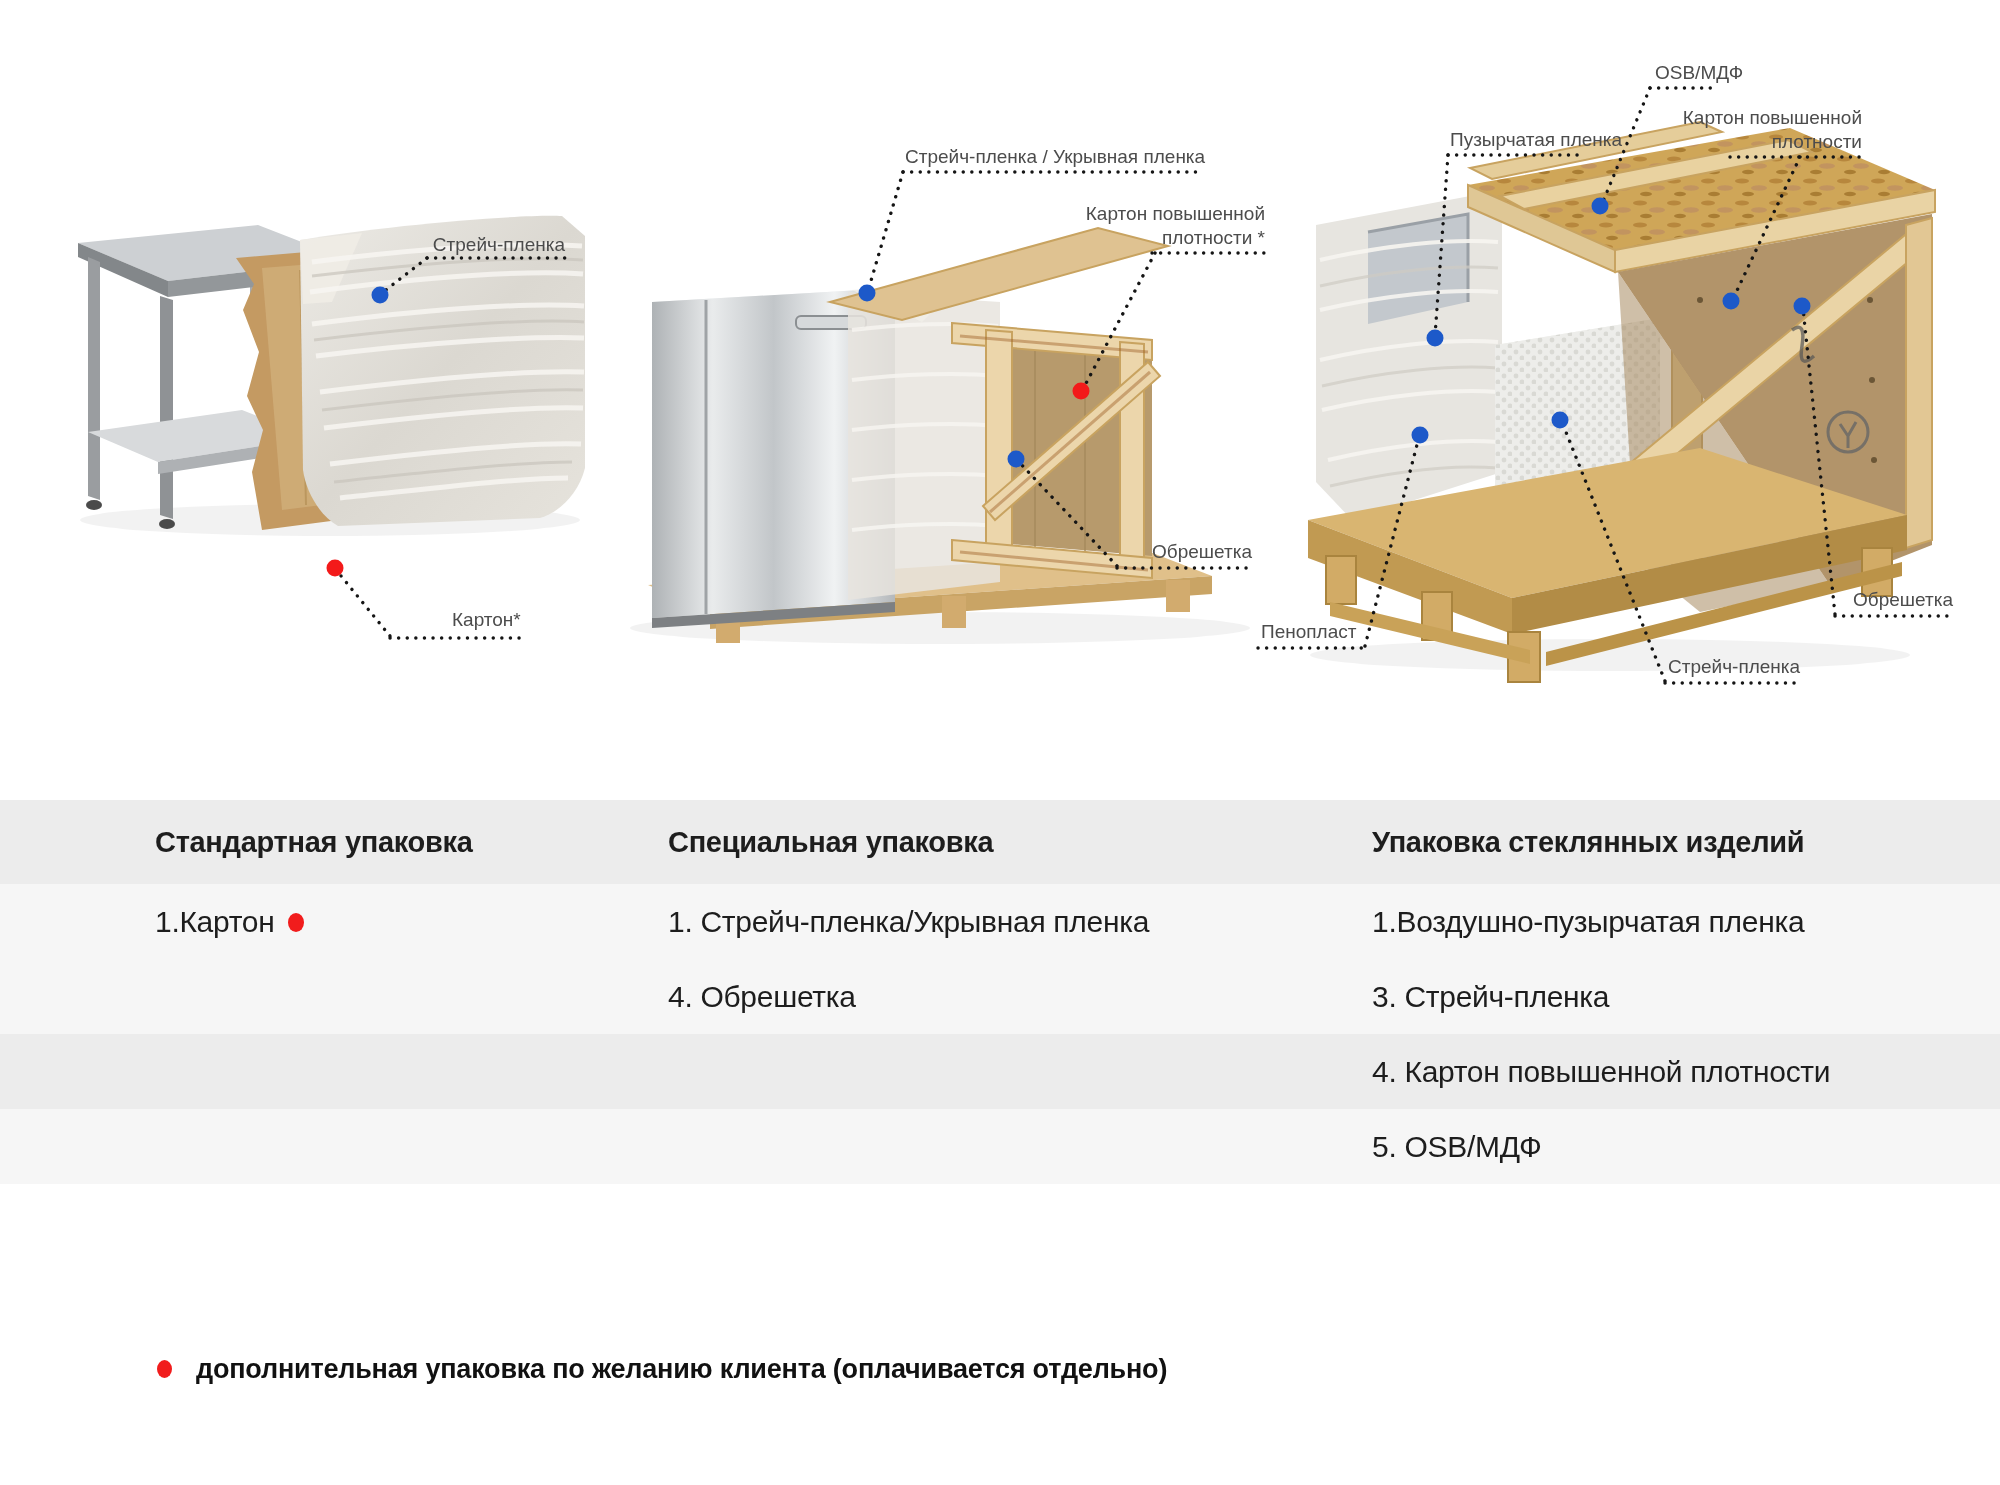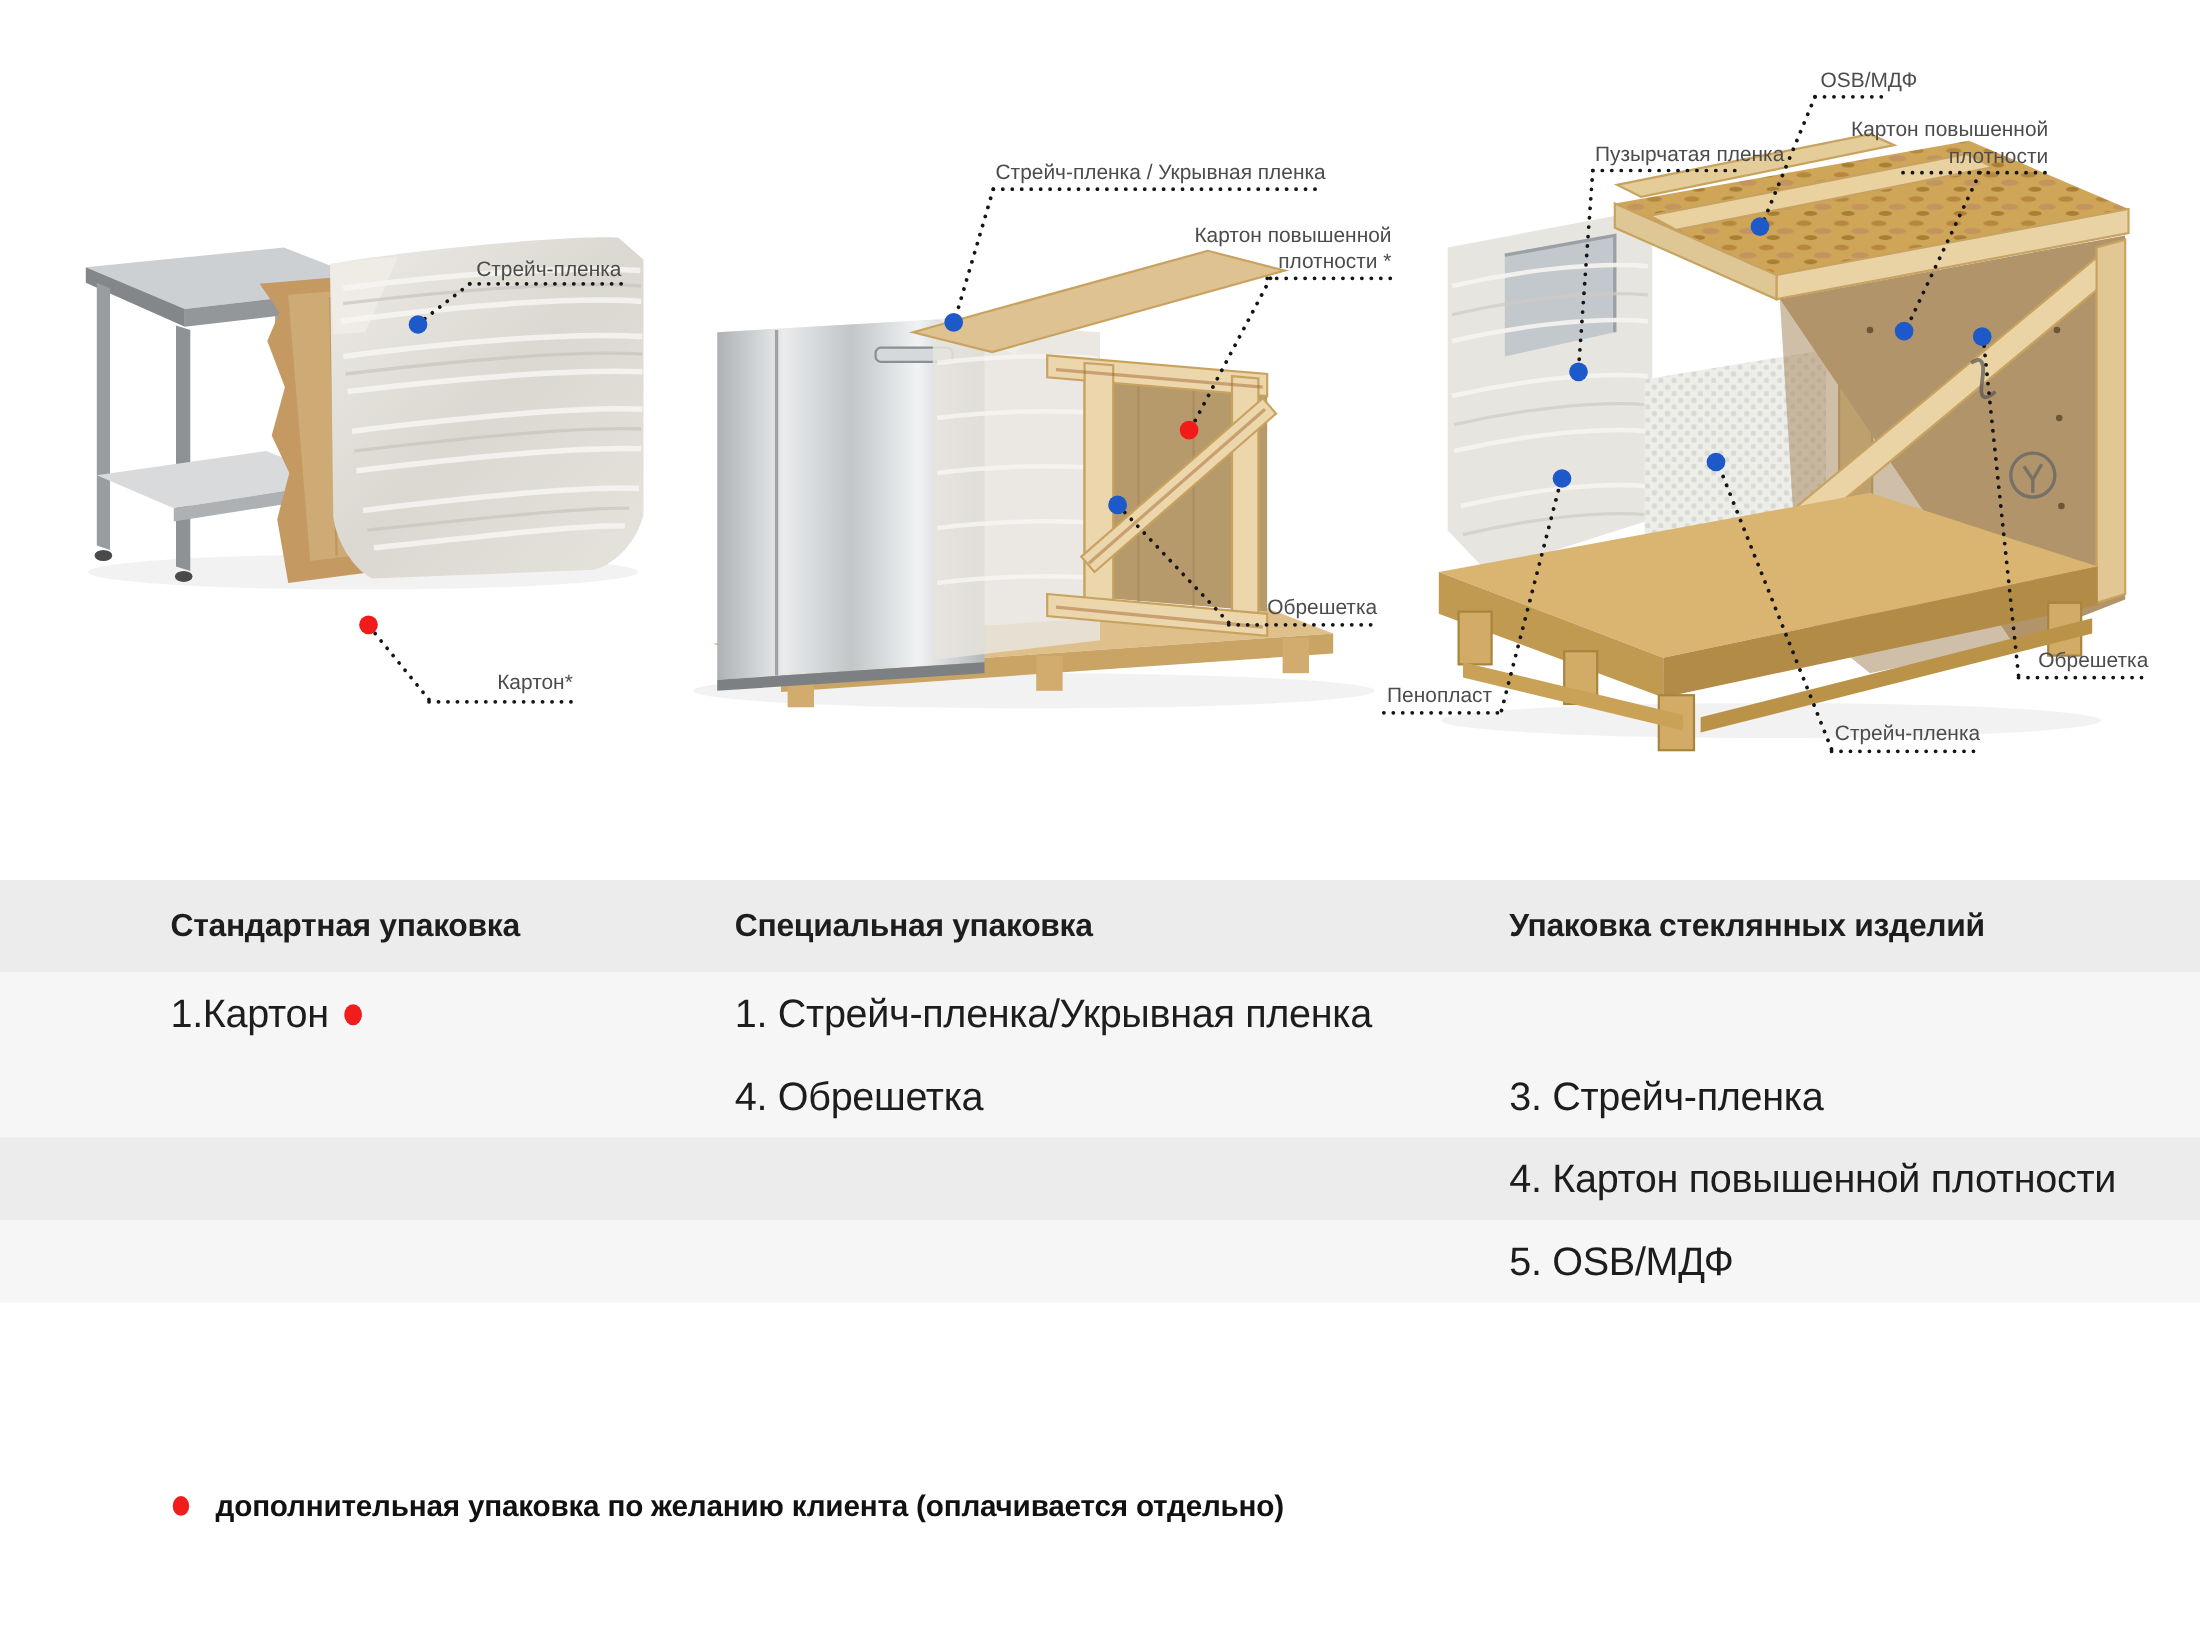--- a/index.html
+++ b/index.html
@@ -14,21 +14,21 @@
   }
   
   #packing-table{position:absolute;left:0;top:800px;width:2000px;}
   .t-row{position:relative;width:2000px;}
   .t-row.header{height:84px;}
   .t-row.item{height:75px;}
   .bg-a{background:#ececec;padding-left:28px;}
   .bg-b{background:#f6f6f6;}
   .cell{
     position:absolute;top:0;height:100%;display:flex;align-items:center;
-    color:#1d1d1d;font-size:36px;letter-spacing:-0.3px;white-space:nowrap;
+    color:#1d1d1d;font-size:30px;letter-spacing:-0.3px;white-space:nowrap;
   }
   .cell.c1{left:155px;}
   .cell.c2{left:668px;}
   .cell.c3{left:1372px;}
   .header .cell{font-weight:700;font-size:29px;}
   .inline-dot{
     display:inline-block;width:16px;height:19px;border-radius:50%;
     background:#f11c1c;margin-left:14px;transform:translateY(1px);
   }
   
@@ -289,20 +289,23 @@
     </div>
 
     <div class="t-row item bg-b">
       <div class="cell c1">
         <span>1.Картон</span>
         <span class="inline-dot"></span>
       </div>
       <div class="cell c2">
         <span>1. Стрейч-пленка/Укрывная пленка</span>
       </div>
+      <div class="cell c3">
+        <span>1.Воздушно-пузырчатая пленка</span>
+      </div>
     </div>
 
 
     <div class="t-row item bg-b">
       <div class="cell c2">
         <span>4. Обрешетка</span>
       </div>
       <div class="cell c3">
         <span>3. Стрейч-пленка</span>
       </div>

